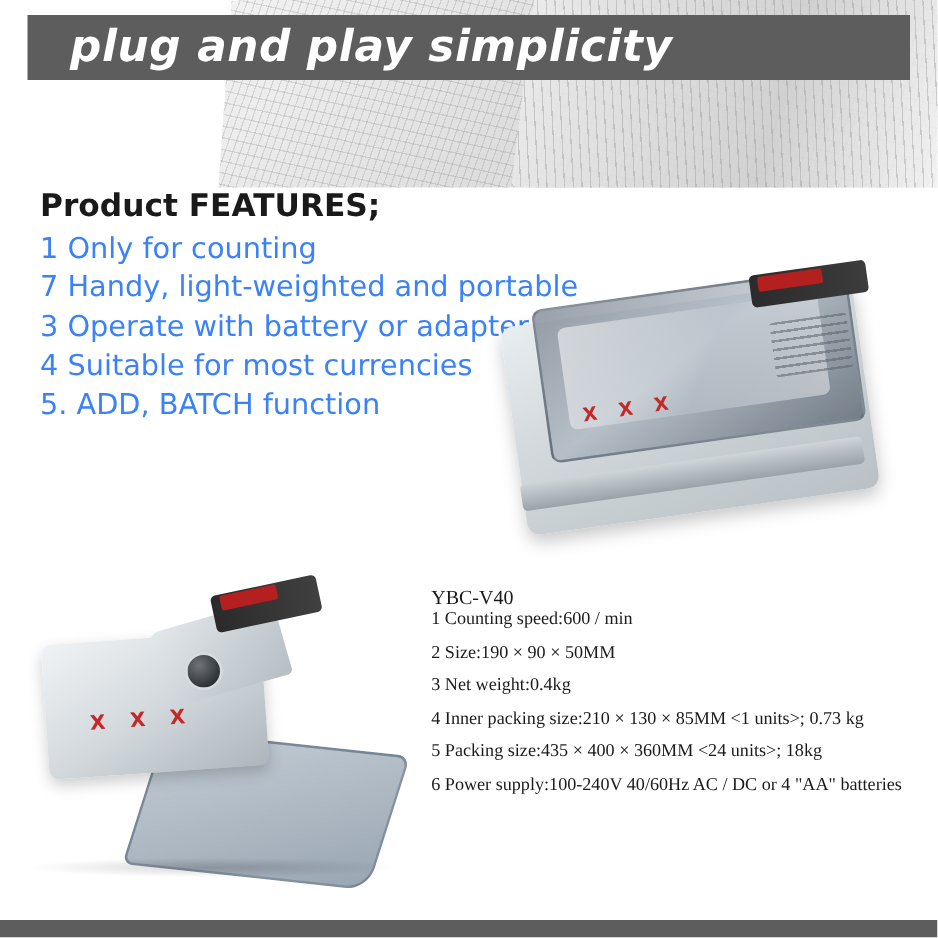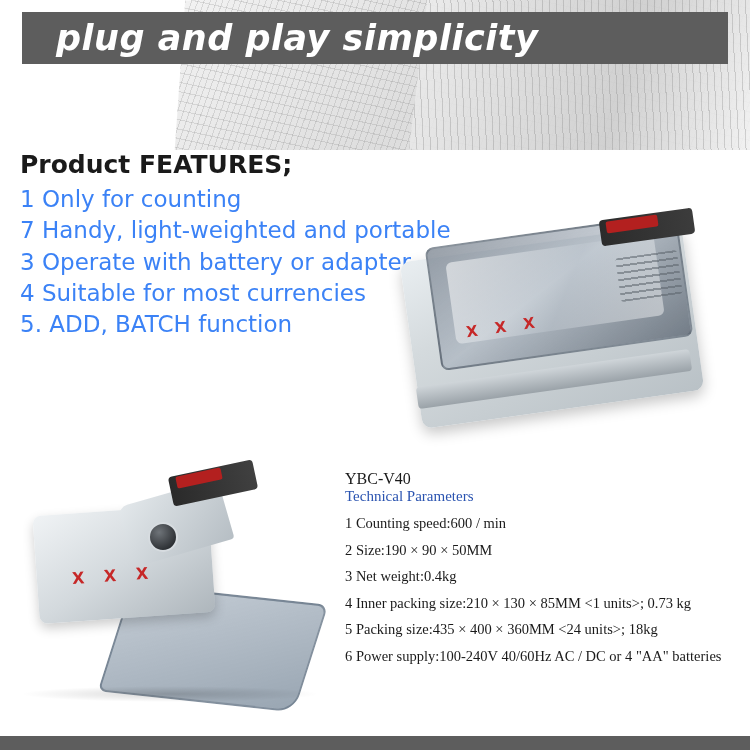--- a/index.html
+++ b/index.html
@@ -80,21 +80,21 @@
     font-style: italic;
     font-size: 35px;
     letter-spacing: 0.5px;
     padding-left: 34px;
     white-space: nowrap;
   }
 
   
   .features {
     position: absolute;
-    left: 20px;
+    left: 32px;
     top: 150px;
     width: 480px;
   }
   .features-heading {
     font-family: "DejaVu Sans", sans-serif;
     font-weight: bold;
     font-size: 25px;
     color: #1a1a1a;
     margin-bottom: 5px;
     white-space: nowrap;
@@ -366,21 +366,20 @@
   <div class="mb-arm"></div>
   <div class="mb-knob"></div>
   <div class="mb-panel"></div>
   <div class="mb-panel-red"></div>
   <div class="mb-xxx">X X X</div>
   <div class="mb-shadow"></div>
 </div>
 
 <div class="specs">
   <div class="spec-model">YBC-V40</div>
-  <div class="spec-subtitle">Technical Parameters</div>
   <div class="spec-line">1 Counting speed:600 / min</div>
   <div class="spec-line">2 Size:190 × 90 × 50MM</div>
   <div class="spec-line">3 Net weight:0.4kg</div>
   <div class="spec-line">4 Inner packing size:210 × 130 × 85MM &lt;1 units&gt;; 0.73 kg</div>
   <div class="spec-line">5 Packing size:435 × 400 × 360MM &lt;24 units&gt;; 18kg</div>
   <div class="spec-line">6 Power supply:100-240V 40/60Hz AC / DC or 4 "AA" batteries</div>
 </div>
 
 <div class="footer-bar"></div>
 

